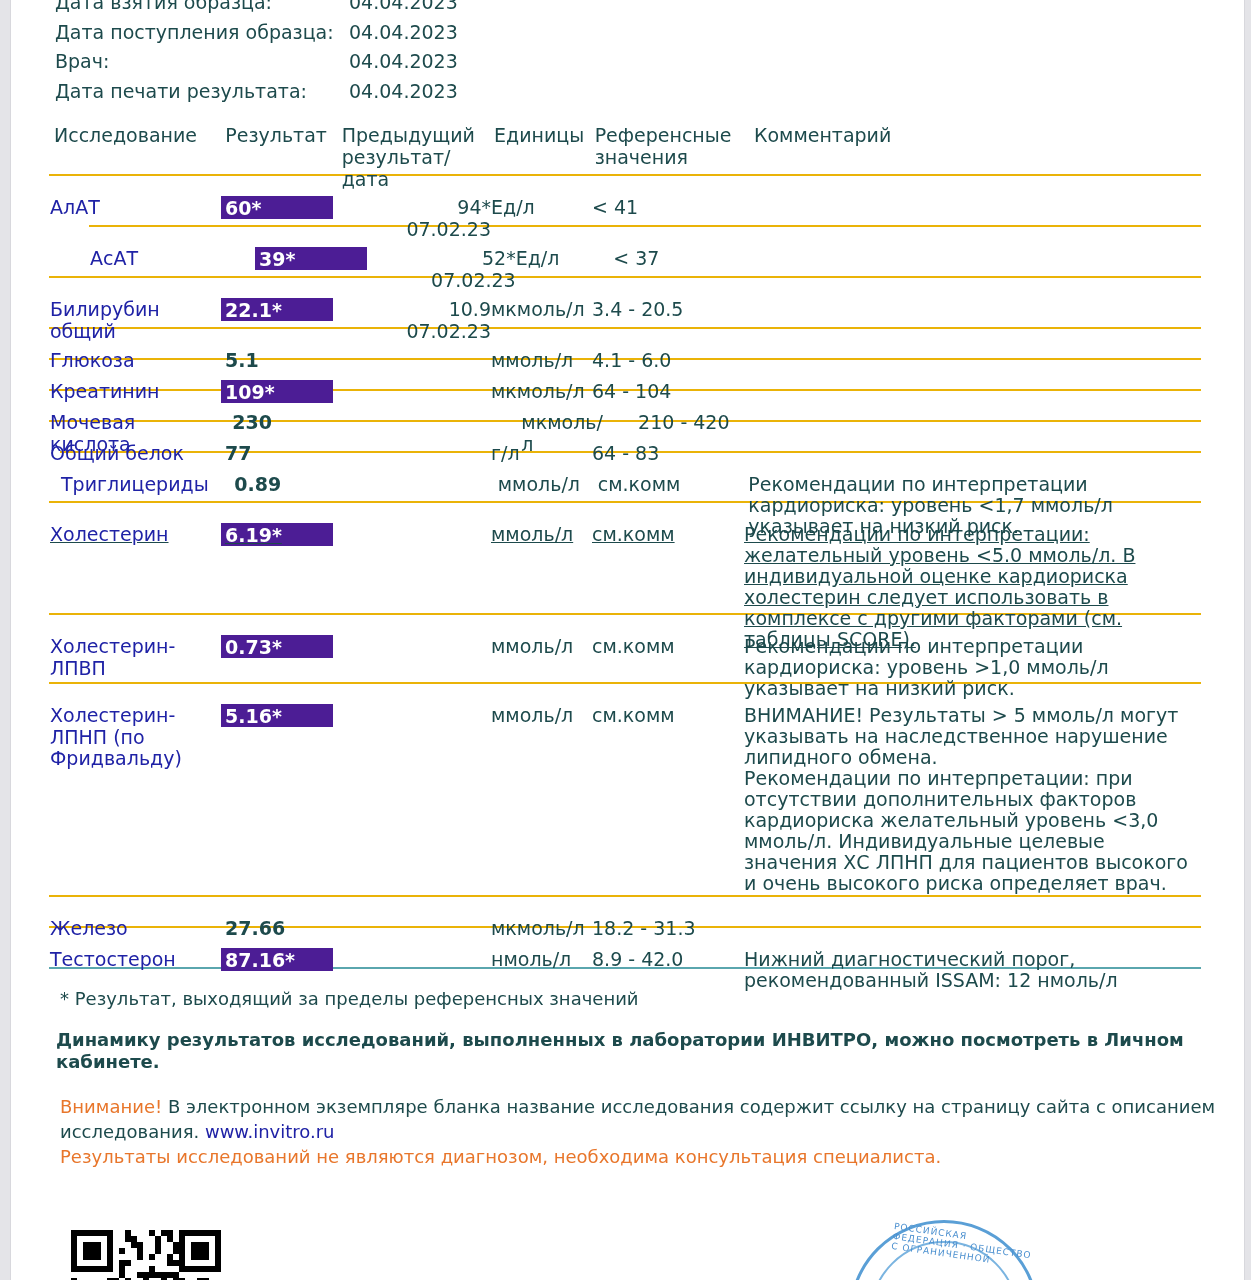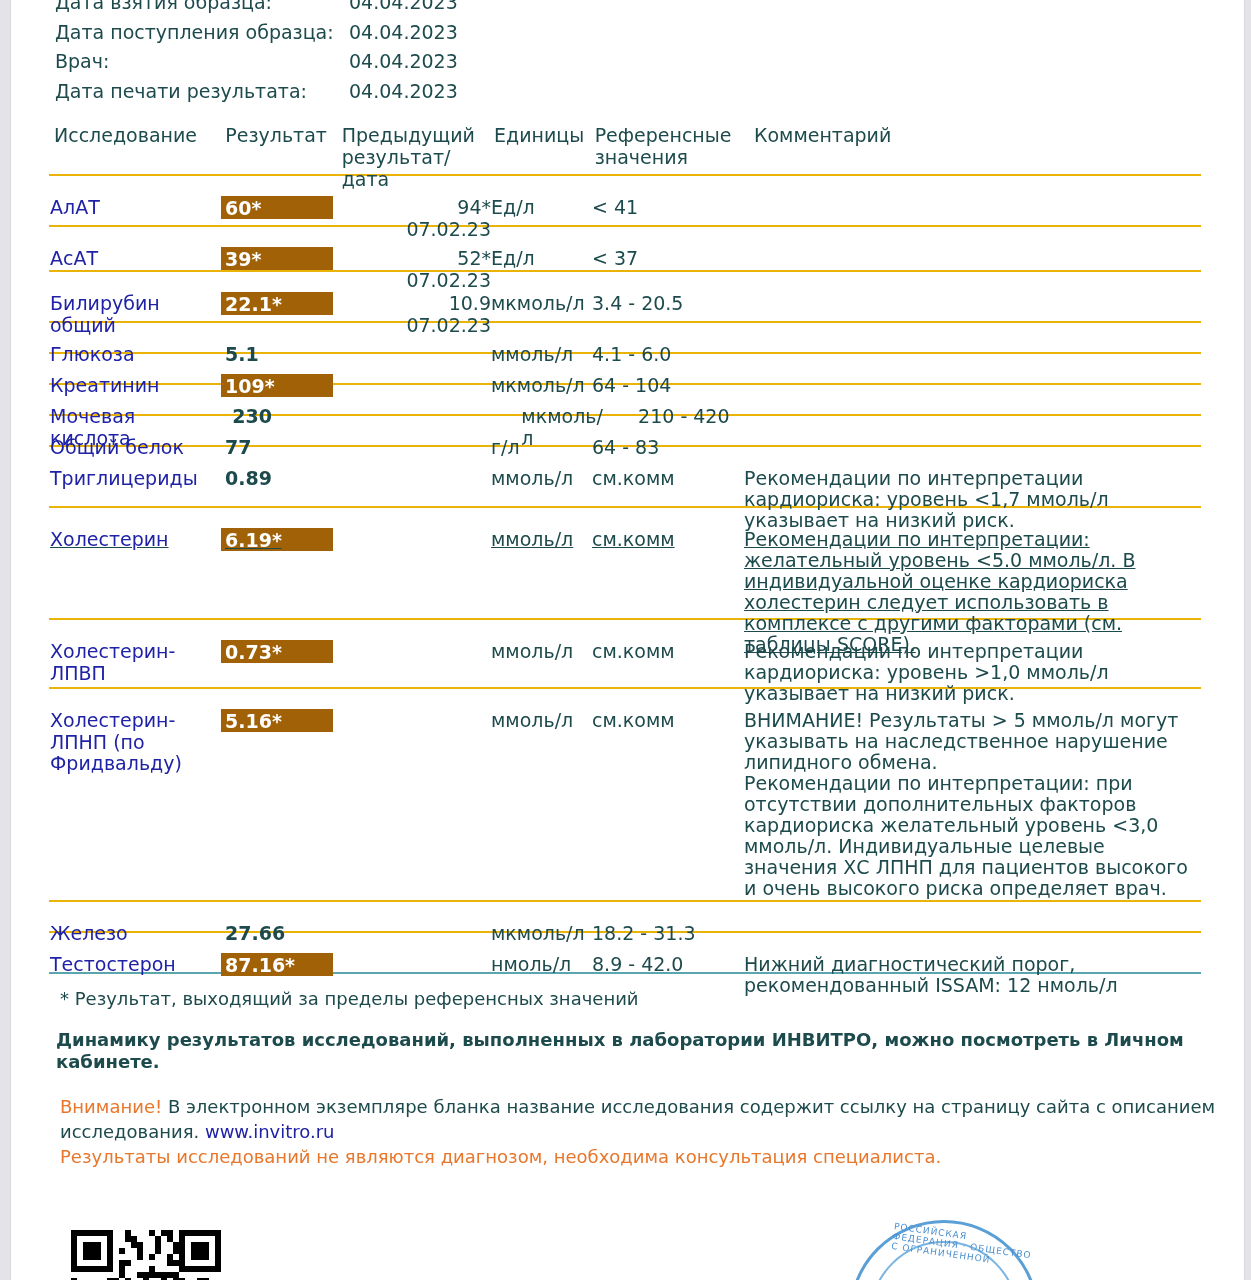--- a/index.html
+++ b/index.html
@@ -27,21 +27,21 @@
       padding-top: 21px; box-sizing: border-box;
     }
     .row:last-child { border-bottom: 2px solid #5aa6ae; }
     .c-name { width: 172px; color: #1f22a6; padding-left: 1px; box-sizing: border-box; }
     .c-res { width: 117px; font-weight: bold; }
     .c-prev { width: 153px; text-align: right; }
     .c-unit { width: 101px; }
     .c-ref { width: 152px; }
     .c-com { width: 457px; line-height: 21px; }
     .res-flag {
-      display: block; background: #a16207; color: #ffffff; padding-left: 4px;
+      display: block; background: #4c1d95; color: #ffffff; padding-left: 4px;
       height: 23px; line-height: 24px; margin-top: -1px; width: 112px; box-sizing: border-box;
     }
     .res-plain { padding-left: 4px; display: block; }
     .h-name { width: 172px; }
     .h-res { width: 117px; }
     .h-prev { width: 153px; }
     .h-unit { width: 101px; }
     .h-ref { width: 160px; }
     .h-com { width: 449px; }
 
@@ -95,21 +95,21 @@
             <span class="res-flag">60*</span>
           </div>
           <div class="c-prev">
             <div>94*</div>
             <div>07.02.23</div>
           </div>
           <div class="c-unit">Ед/л</div>
           <div class="c-ref">&lt; 41</div>
           <div class="c-com" style="white-space:pre-line"></div>
         </div>
-        <div class="row" style="height: 45px;">
+        <div class="row" style="height: 51px; margin-left: 40px;">
           <div class="c-name">АсАТ</div>
           <div class="c-res">
             <span class="res-flag">39*</span>
           </div>
           <div class="c-prev">
             <div>52*</div>
             <div>07.02.23</div>
           </div>
           <div class="c-unit">Ед/л</div>
           <div class="c-ref">&lt; 37</div>
@@ -173,21 +173,21 @@
             <span class="res-plain">77</span>
           </div>
           <div class="c-prev">
             <div></div>
             <div></div>
           </div>
           <div class="c-unit">г/л</div>
           <div class="c-ref">64 - 83</div>
           <div class="c-com" style="white-space:pre-line"></div>
         </div>
-        <div class="row" style="height: 61px;">
+        <div class="row" style="height: 50px; margin-left: 11px;">
           <div class="c-name">Триглицериды</div>
           <div class="c-res">
             <span class="res-plain">0.89</span>
           </div>
           <div class="c-prev">
             <div></div>
             <div></div>
           </div>
           <div class="c-unit">ммоль/л</div>
           <div class="c-ref">см.комм</div>

